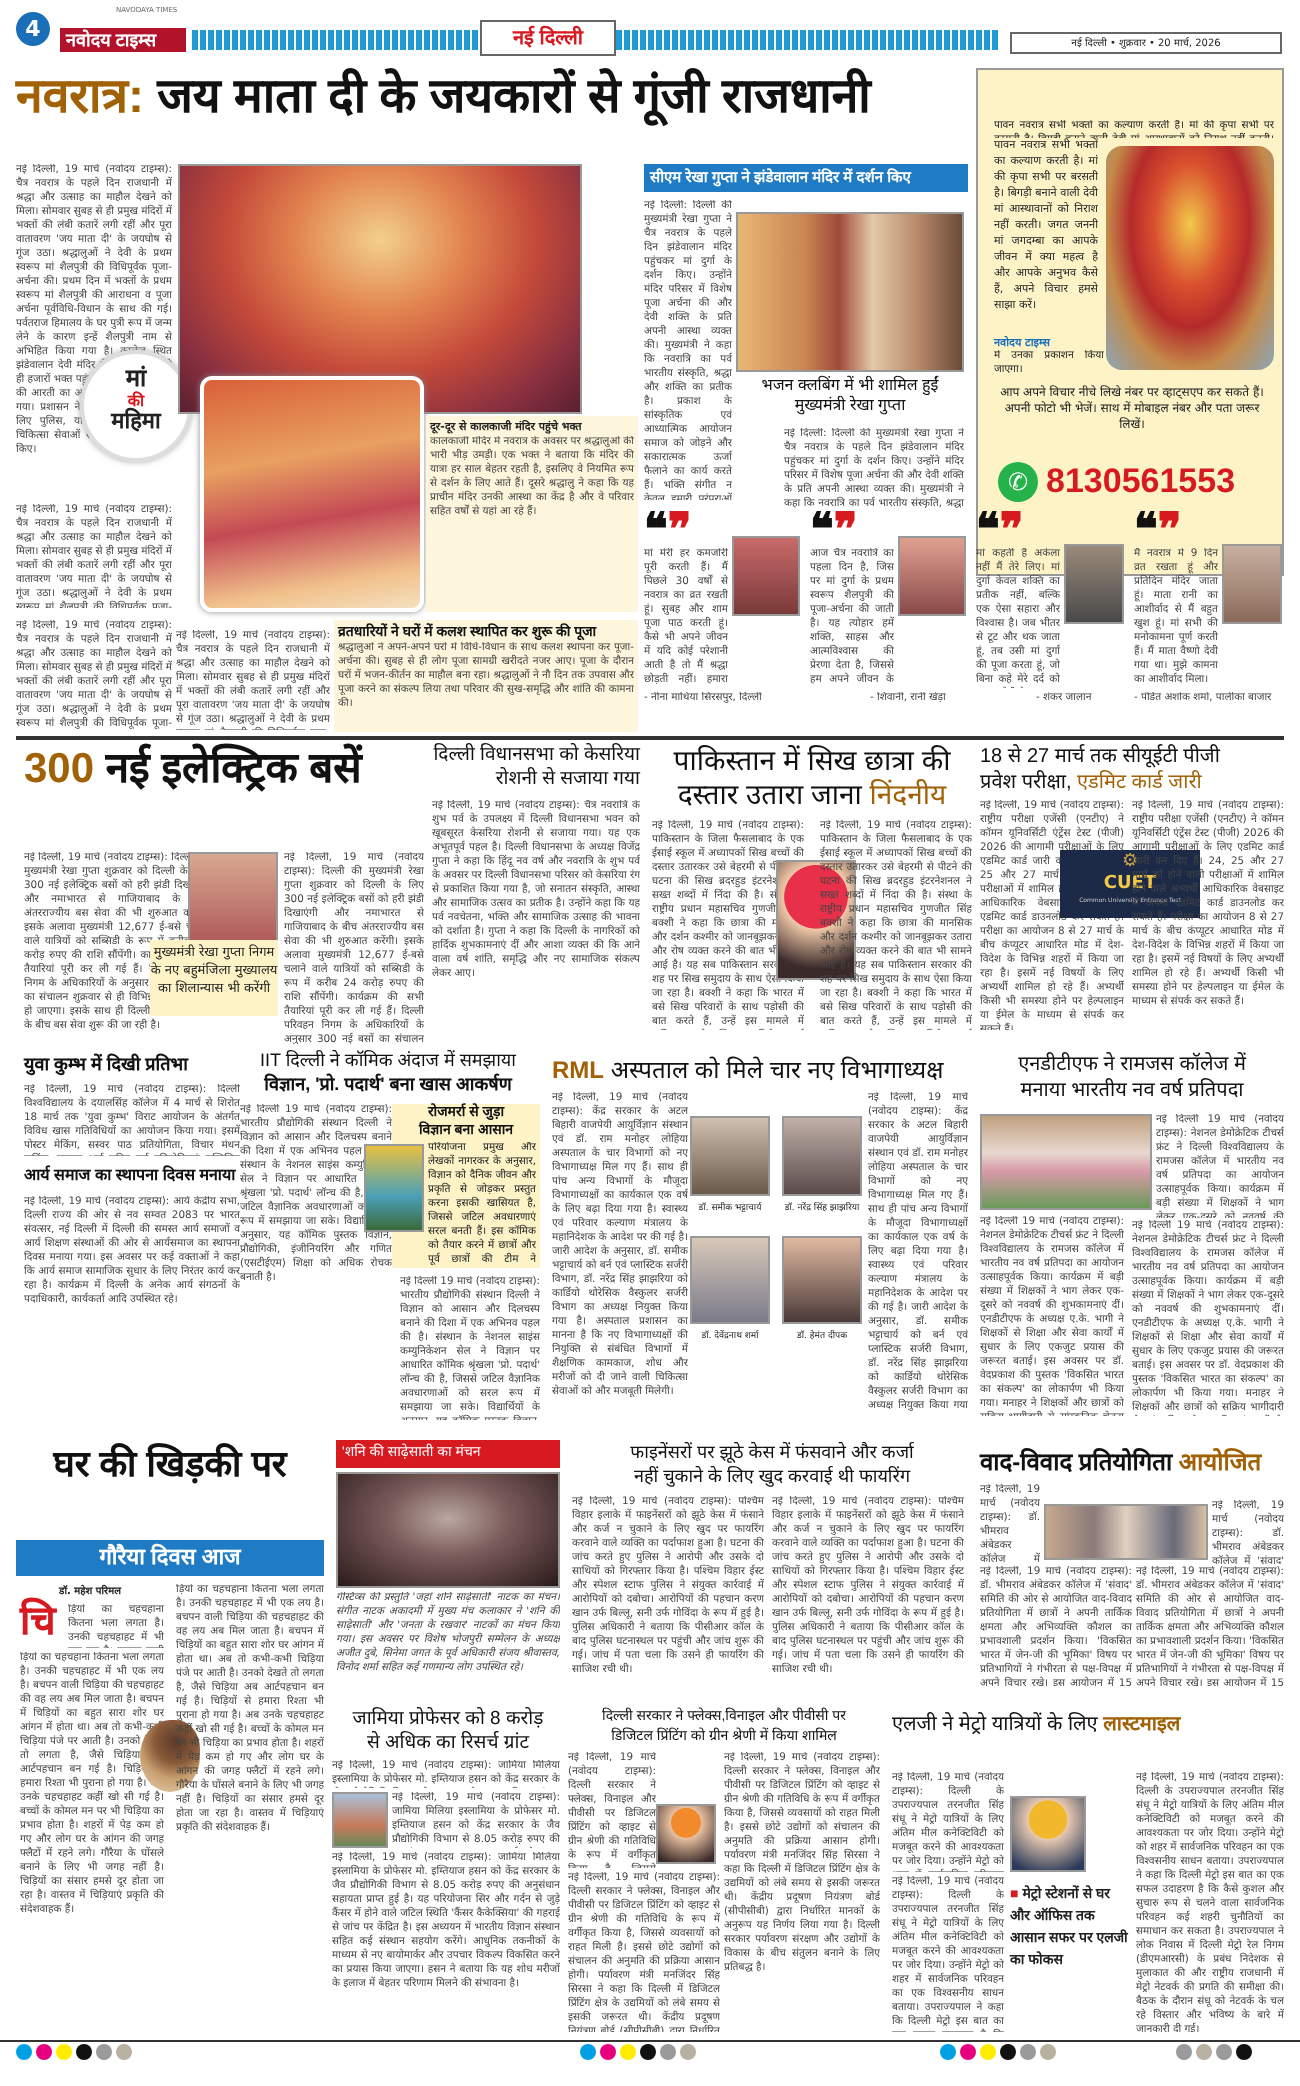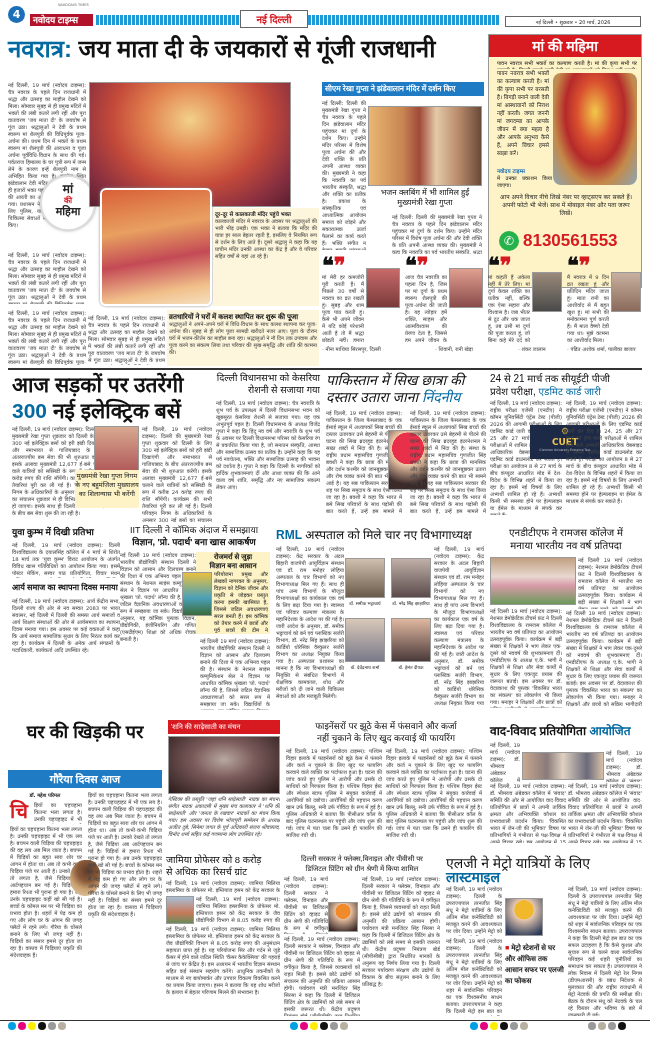--- a/index.html
+++ b/index.html
@@ -1,20 +1,20 @@
 <!DOCTYPE html>
 <html><head>
 <meta charset="utf-8">
 <style>
 *{box-sizing:border-box;margin:0;padding:0}
 body{width:650px;height:1043px;background:#fff;font-family:"DejaVu Sans",sans-serif;color:#222;position:relative;overflow:hidden}
 .abs{position:absolute}
 .txt{font-size:5.2px;line-height:7px;color:#444;text-align:justify;overflow:hidden}
 .hd{font-family:"Liberation Sans",sans-serif;font-weight:bold;color:#111;line-height:1.05}
-.blue{color:#0369a1}
+.blue{color:#a16207}
 .red{color:#d71920}
 .photo{border:1px solid #999}
 .rule{background:#333}
 .qicon{font-family:"DejaVu Serif",serif;font-weight:bold;font-size:22px;line-height:14px;color:#111}
 .qicon span{color:#d71920}
 </style>
 </head>
 <body>
 
 <div class="abs" style="left:0;top:0;width:650px;height:30px;">
@@ -54,21 +54,20 @@
 <div class="abs txt" style="left:8px;top:310px;width:78px;height:55px;">नई दिल्ली, 19 मार्च (नवोदय टाइम्स): चैत्र नवरात्र के पहले दिन राजधानी में श्रद्धा और उत्साह का माहौल देखने को मिला। सोमवार सुबह से ही प्रमुख मंदिरों में भक्तों की लंबी कतारें लगी रहीं और पूरा वातावरण 'जय माता दी' के जयघोष से गूंज उठा। श्रद्धालुओं ने देवी के प्रथम स्वरूप मां शैलपुत्री की विधिपूर्वक पूजा-अर्चना की। प्रथम दिन में भक्तों के प्रथम स्वरूप मां शैलपुत्री की आराधना व पूजा अर्चना पूर्वविधि-विधान के साथ की गई। पर्वतराज हिमालय के घर पुत्री रूप में जन्म लेने के कारण इन्हें शैलपुत्री नाम से अभिहित किया गया है। कालेज स्थित झंडेवालान देवी मंदिर में तड़के पट खुलते ही हजारों भक्त पहुंच गए। सुबह और शाम की आरती का आयोजन उत्साह से किया गया। प्रशासन ने सुरक्षा और सुविधा के लिए पुलिस, यातायात, स्वयंसेवी और चिकित्सा सेवाओं सहित व्यापक इंतजाम किए।</div>
 <div class="abs txt" style="left:88px;top:315px;width:77px;height:50px;">नई दिल्ली, 19 मार्च (नवोदय टाइम्स): चैत्र नवरात्र के पहले दिन राजधानी में श्रद्धा और उत्साह का माहौल देखने को मिला। सोमवार सुबह से ही प्रमुख मंदिरों में भक्तों की लंबी कतारें लगी रहीं और पूरा वातावरण 'जय माता दी' के जयघोष से गूंज उठा। श्रद्धालुओं ने देवी के प्रथम स्वरूप मां शैलपुत्री की विधिपूर्वक पूजा-अर्चना की। प्रथम दिन में भक्तों के प्रथम स्वरूप मां शैलपुत्री की आराधना व पूजा अर्चना पूर्वविधि-विधान के साथ की गई। पर्वतराज हिमालय के घर पुत्री रूप में जन्म लेने के कारण इन्हें शैलपुत्री नाम से अभिहित किया गया है। कालेज स्थित झंडेवालान देवी मंदिर में तड़के पट खुलते ही हजारों भक्त पहुंच गए। सुबह और शाम की आरती का आयोजन उत्साह से किया गया। प्रशासन ने सुरक्षा और सुविधा के लिए पुलिस, यातायात, स्वयंसेवी और चिकित्सा सेवाओं सहित व्यापक इंतजाम किए।</div>
 
 <div class="abs" style="left:322px;top:82px;width:162px;height:14px;background:#1e7bc4;color:#fff;font-size:7.5px;font-weight:bold;line-height:14px;padding-left:3px;white-space:nowrap;overflow:hidden;font-family:'Liberation Sans',sans-serif;">सीएम रेखा गुप्ता ने झंडेवालान मंदिर में दर्शन किए</div>
 <div class="abs txt" style="left:322px;top:100px;width:44px;height:150px;">नई दिल्ली: दिल्ली की मुख्यमंत्री रेखा गुप्ता ने चैत्र नवरात्र के पहले दिन झंडेवालान मंदिर पहुंचकर मां दुर्गा के दर्शन किए। उन्होंने मंदिर परिसर में विशेष पूजा अर्चना की और देवी शक्ति के प्रति अपनी आस्था व्यक्त की। मुख्यमंत्री ने कहा कि नवरात्रि का पर्व भारतीय संस्कृति, श्रद्धा और शक्ति का प्रतीक है। प्रकाश के सांस्कृतिक एवं आध्यात्मिक आयोजन समाज को जोड़ने और सकारात्मक ऊर्जा फैलाने का कार्य करते हैं। भक्ति संगीत न केवल हमारी परंपराओं को जीवित रखता है, बल्कि समाज में एकता, शांति और सद्भाव को भी मजबूत करता है।</div>
 <div class="abs photo" style="left:368px;top:106px;width:114px;height:80px;background:linear-gradient(90deg,#e9b774 0%,#c98552 30%,#a04a3a 45%,#e4c9a8 60%,#b88a6a 80%,#6a4a3a 100%);"></div>
 <div class="abs hd" style="left:368px;top:188px;width:114px;font-size:8px;line-height:10px;text-align:center;font-weight:normal;">भजन क्लबिंग में भी शामिल हुईं मुख्यमंत्री रेखा गुप्ता</div>
 <div class="abs txt" style="left:392px;top:214px;width:90px;height:40px;">नई दिल्ली: दिल्ली की मुख्यमंत्री रेखा गुप्ता ने चैत्र नवरात्र के पहले दिन झंडेवालान मंदिर पहुंचकर मां दुर्गा के दर्शन किए। उन्होंने मंदिर परिसर में विशेष पूजा अर्चना की और देवी शक्ति के प्रति अपनी आस्था व्यक्त की। मुख्यमंत्री ने कहा कि नवरात्रि का पर्व भारतीय संस्कृति, श्रद्धा और शक्ति का प्रतीक है। प्रकाश के सांस्कृतिक एवं आध्यात्मिक आयोजन समाज को जोड़ने और सकारात्मक ऊर्जा फैलाने का कार्य करते हैं। भक्ति संगीत न केवल हमारी परंपराओं को जीवित रखता है, बल्कि समाज में एकता, शांति और सद्भाव को भी मजबूत करता है।</div>
 
 <div class="abs" style="left:488px;top:34px;width:154px;height:254px;background:#fdf3c7;border:1px solid #999;">
-  <div style="background:#d71920;color:#fff;font-size:14px;font-weight:bold;text-align:center;height:22px;line-height:22px;font-family:'Liberation Sans',sans-serif;">मां की महिमा</div>
   <div class="abs txt" style="left:8px;top:25px;width:140px;height:9px;color:#222;">पावन नवरात्र सभी भक्तों का कल्याण करती है। मां की कृपा सभी पर बरसती है। बिगड़ी बनाने वाली देवी मां आस्थावानों को निराश नहीं करती। जगत जननी मां जगदम्बा का आपके जीवन में क्या महत्व है और आपके अनुभव कैसे हैं, अपने विचार हमसे साझा करें।</div>
   <div class="abs txt" style="left:8px;top:34px;width:52px;height:98px;color:#222;font-size:5.5px;line-height:8px;">पावन नवरात्र सभी भक्तों का कल्याण करती है। मां की कृपा सभी पर बरसती है। बिगड़ी बनाने वाली देवी मां आस्थावानों को निराश नहीं करती। जगत जननी मां जगदम्बा का आपके जीवन में क्या महत्व है और आपके अनुभव कैसे हैं, अपने विचार हमसे साझा करें।</div>
   <div class="abs" style="left:8px;top:132px;font-size:5.5px;color:#1a6fb8;font-weight:bold;">नवोदय टाइम्स</div>
   <div class="abs txt" style="left:8px;top:140px;width:55px;height:15px;color:#222;">में उनका प्रकाशन किया जाएगा।</div>
   <div class="abs" style="left:64px;top:38px;width:84px;height:112px;border-radius:8px;background:radial-gradient(ellipse at 50% 35%,#f2c84a 0,#d9502f 30%,#b52a2a 50%,#c48a4a 70%,#8aa6b8 100%);"></div>
   <div class="abs" style="left:6px;top:158px;width:142px;font-size:6px;line-height:8px;text-align:center;color:#222;">आप अपने विचार नीचे लिखे नंबर पर व्हाट्सएप कर सकते हैं। अपनी फोटो भी भेजें। साथ में मोबाइल नंबर और पता जरूर लिखें।</div>
   <div class="abs" style="left:10px;top:196px;width:20px;height:20px;border-radius:50%;background:#25b24a;color:#fff;font-size:12px;text-align:center;line-height:20px;">✆</div>
   <div class="abs" style="left:34px;top:196px;font-size:17px;font-weight:bold;color:#d71920;font-family:'Liberation Sans',sans-serif;line-height:20px;">8130561553</div>
 </div>
 
@@ -93,41 +92,40 @@
 <div class="abs" style="left:567px;top:258px;width:76px;height:98px;">
   <div class="qicon">❝<span>❞</span></div>
   <div class="abs photo" style="left:44px;top:14px;width:30px;height:40px;background:linear-gradient(#c8b0a0,#8a6a5a);"></div>
   <div class="abs txt" style="left:0;top:16px;width:42px;height:70px;">मैं नवरात्र में 9 दिन व्रत रखता हूं और प्रतिदिन मंदिर जाता हूं। माता रानी का आशीर्वाद से मैं बहुत खुश हूं। मां सभी की मनोकामना पूर्ण करती हैं। मैं माता वैष्णो देवी गया था। मुझे कामना का आशीर्वाद मिला।</div>
   <div class="abs txt" style="left:0;top:88px;width:76px;height:8px;">- पंडित अशोक शर्मा, पालीका बाजार</div>
 </div>
 
 <div class="abs rule" style="left:8px;top:368px;width:634px;height:2px;"></div>
 
 <div class="abs hd" style="left:12px;top:372px;width:200px;font-size:21px;line-height:26px;">
-  <div>आज सड़कों पर उतरेंगी</div>
   <div><span class="blue">300</span> <span>नई इलेक्ट्रिक बसें</span></div>
 </div>
 <div class="abs txt" style="left:12px;top:426px;width:92px;height:96px;">नई दिल्ली, 19 मार्च (नवोदय टाइम्स): दिल्ली की मुख्यमंत्री रेखा गुप्ता शुक्रवार को दिल्ली के लिए 300 नई इलेक्ट्रिक बसों को हरी झंडी दिखाएंगी और नमाभारत से गाजियाबाद के बीच अंतरराज्यीय बस सेवा की भी शुरुआत करेंगी। इसके अलावा मुख्यमंत्री 12,677 ई-बसे चलाने वाले यात्रियों को सब्सिडी के रूप में करीब 24 करोड़ रुपए की राशि सौंपेंगी। कार्यक्रम की सभी तैयारियां पूरी कर ली गई हैं। दिल्ली परिवहन निगम के अधिकारियों के अनुसार 300 नई बसों का संचालन शुक्रवार से ही विभिन्न रूटों पर शुरू हो जाएगा। इसके साथ ही दिल्ली से गाजियाबाद के बीच बस सेवा शुरू की जा रही है।</div>
 <div class="abs photo" style="left:94px;top:426px;width:45px;height:46px;background:linear-gradient(#d8a890,#b05a5a);"></div>
 <div class="abs" style="left:75px;top:470px;width:64px;height:38px;background:#fdf3c7;font-size:6.5px;line-height:9px;text-align:center;padding-top:2px;">मुख्यमंत्री रेखा गुप्ता निगम के नए बहुमंजिला मुख्यालय का शिलान्यास भी करेंगी</div>
 <div class="abs txt" style="left:142px;top:426px;width:70px;height:96px;">नई दिल्ली, 19 मार्च (नवोदय टाइम्स): दिल्ली की मुख्यमंत्री रेखा गुप्ता शुक्रवार को दिल्ली के लिए 300 नई इलेक्ट्रिक बसों को हरी झंडी दिखाएंगी और नमाभारत से गाजियाबाद के बीच अंतरराज्यीय बस सेवा की भी शुरुआत करेंगी। इसके अलावा मुख्यमंत्री 12,677 ई-बसे चलाने वाले यात्रियों को सब्सिडी के रूप में करीब 24 करोड़ रुपए की राशि सौंपेंगी। कार्यक्रम की सभी तैयारियां पूरी कर ली गई हैं। दिल्ली परिवहन निगम के अधिकारियों के अनुसार 300 नई बसों का संचालन शुक्रवार से ही विभिन्न रूटों पर शुरू हो जाएगा। इसके साथ ही दिल्ली से गाजियाबाद के बीच बस सेवा शुरू की जा रही है।</div>
 
 <div class="abs hd" style="left:216px;top:372px;width:104px;font-size:9.5px;line-height:12px;text-align:right;font-weight:normal;">दिल्ली विधानसभा को केसरिया रोशनी से सजाया गया</div>
 <div class="abs txt" style="left:216px;top:400px;width:104px;height:114px;">नई दिल्ली, 19 मार्च (नवोदय टाइम्स): चैत्र नवरात्रि के शुभ पर्व के उपलक्ष्य में दिल्ली विधानसभा भवन को खूबसूरत केसरिया रोशनी से सजाया गया। यह एक अभूतपूर्व पहल है। दिल्ली विधानसभा के अध्यक्ष विजेंद्र गुप्ता ने कहा कि हिंदू नव वर्ष और नवरात्रि के शुभ पर्व के अवसर पर दिल्ली विधानसभा परिसर को केसरिया रंग से प्रकाशित किया गया है, जो सनातन संस्कृति, आस्था और सामाजिक उत्सव का प्रतीक है। उन्होंने कहा कि यह पर्व नवचेतना, भक्ति और सामाजिक उत्साह की भावना को दर्शाता है। गुप्ता ने कहा कि दिल्ली के नागरिकों को हार्दिक शुभकामनाएं दीं और आशा व्यक्त की कि आने वाला वर्ष शांति, समृद्धि और नए सामाजिक संकल्प लेकर आए।</div>
 
-<div class="abs hd" style="left:326px;top:372px;width:160px;font-size:14px;line-height:17px;text-align:left;font-weight:normal;font-style:italic;">
+<div class="abs hd" style="left:326px;top:372px;width:160px;font-size:14px;line-height:17px;text-align:center;font-weight:normal;">
   <span>पाकिस्तान में सिख छात्रा की दस्तार उतारा जाना</span>
   <span class="blue">निंदनीय</span>
 </div>
 <div class="abs txt" style="left:326px;top:410px;width:76px;height:105px;">नई दिल्ली, 19 मार्च (नवोदय टाइम्स): पाकिस्तान के जिला फैसलाबाद के एक ईसाई स्कूल में अध्यापकों सिख बच्चों की दस्तार उतारकर उसे बेहरमी से पीटने की घटना की सिख ब्रदरहुड इंटरनेशनल ने सख्त शब्दों में निंदा की है। संस्था के राष्ट्रीय प्रधान महासचिव गुणजीत सिंह बक्शी ने कहा कि छात्रा की मानसिक और दर्शन कश्मीर को जानबूझकर उतारा और रोष व्यक्त करने की बात भी सामने आई है। यह सब पाकिस्तान सरकार की शह पर सिख समुदाय के साथ ऐसा किया जा रहा है। बक्शी ने कहा कि भारत में बसे सिख परिवारों के साथ पड़ोसी की बात करते हैं, उन्हें इस मामले में पाकिस्तान के खिलाफ विरोध दर्ज करवाना चाहिए।</div>
 <div class="abs photo" style="left:388px;top:430px;width:40px;height:60px;background:radial-gradient(circle at 50% 30%,#e8304a 0,#e8304a 35%,#f0c8a8 36%,#3a2a2a 80%);"></div>
 <div class="abs txt" style="left:410px;top:410px;width:76px;height:105px;">नई दिल्ली, 19 मार्च (नवोदय टाइम्स): पाकिस्तान के जिला फैसलाबाद के एक ईसाई स्कूल में अध्यापकों सिख बच्चों की दस्तार उतारकर उसे बेहरमी से पीटने की घटना की सिख ब्रदरहुड इंटरनेशनल ने सख्त शब्दों में निंदा की है। संस्था के राष्ट्रीय प्रधान महासचिव गुणजीत सिंह बक्शी ने कहा कि छात्रा की मानसिक और दर्शन कश्मीर को जानबूझकर उतारा और रोष व्यक्त करने की बात भी सामने आई है। यह सब पाकिस्तान सरकार की शह पर सिख समुदाय के साथ ऐसा किया जा रहा है। बक्शी ने कहा कि भारत में बसे सिख परिवारों के साथ पड़ोसी की बात करते हैं, उन्हें इस मामले में पाकिस्तान के खिलाफ विरोध दर्ज करवाना चाहिए।</div>
 
 <div class="abs hd" style="left:490px;top:372px;width:154px;font-size:10px;line-height:13px;font-weight:normal;">
-  <div>24 से 21 मार्च तक सीयूईटी पीजी</div>
+  <div>18 से 27 मार्च तक सीयूईटी पीजी</div>
   <div><span>प्रवेश परीक्षा,</span> <span class="blue">एडमिट कार्ड जारी</span></div>
 </div>
 <div class="abs txt" style="left:490px;top:400px;width:72px;height:115px;">नई दिल्ली, 19 मार्च (नवोदय टाइम्स): राष्ट्रीय परीक्षा एजेंसी (एनटीए) ने कॉमन यूनिवर्सिटी एंट्रेंस टेस्ट (पीजी) 2026 की आगामी परीक्षाओं के लिए एडमिट कार्ड जारी कर दिए हैं। 24, 25 और 27 मार्च को होने वाली परीक्षाओं में शामिल होने वाले अभ्यर्थी आधिकारिक वेबसाइट से अपना एडमिट कार्ड डाउनलोड कर सकते हैं। परीक्षा का आयोजन 8 से 27 मार्च के बीच कंप्यूटर आधारित मोड में देश-विदेश के विभिन्न शहरों में किया जा रहा है। इसमें नई विषयों के लिए अभ्यर्थी शामिल हो रहे हैं। अभ्यर्थी किसी भी समस्या होने पर हेल्पलाइन या ईमेल के माध्यम से संपर्क कर सकते हैं।</div>
 <div class="abs" style="left:530px;top:425px;width:70px;height:34px;background:#1c2a48;text-align:center;">
   <div style="color:#c9a24a;font-size:9px;line-height:12px;">⚙</div>
   <div style="color:#f2c84a;font-size:9px;font-weight:bold;line-height:10px;">CUET</div>
   <div style="color:#ccc;font-size:3px;line-height:6px;">Common University Entrance Test</div>
 </div>
 <div class="abs txt" style="left:566px;top:400px;width:76px;height:115px;">नई दिल्ली, 19 मार्च (नवोदय टाइम्स): राष्ट्रीय परीक्षा एजेंसी (एनटीए) ने कॉमन यूनिवर्सिटी एंट्रेंस टेस्ट (पीजी) 2026 की आगामी परीक्षाओं के लिए एडमिट कार्ड जारी कर दिए हैं। 24, 25 और 27 मार्च को होने वाली परीक्षाओं में शामिल होने वाले अभ्यर्थी आधिकारिक वेबसाइट से अपना एडमिट कार्ड डाउनलोड कर सकते हैं। परीक्षा का आयोजन 8 से 27 मार्च के बीच कंप्यूटर आधारित मोड में देश-विदेश के विभिन्न शहरों में किया जा रहा है। इसमें नई विषयों के लिए अभ्यर्थी शामिल हो रहे हैं। अभ्यर्थी किसी भी समस्या होने पर हेल्पलाइन या ईमेल के माध्यम से संपर्क कर सकते हैं।</div>
 
@@ -198,39 +196,39 @@
 <div class="abs hd" style="left:490px;top:724px;width:154px;font-size:12px;line-height:14px;white-space:nowrap;">
   <span>वाद-विवाद प्रतियोगिता</span>
   <span class="blue">आयोजित</span>
 </div>
 <div class="abs txt" style="left:490px;top:742px;width:30px;height:40px;">नई दिल्ली, 19 मार्च (नवोदय टाइम्स): डॉ. भीमराव अंबेडकर कॉलेज में 'संवाद' समिति की ओर से आयोजित वाद-विवाद प्रतियोगिता में छात्रों ने अपनी तार्किक क्षमता और अभिव्यक्ति कौशल का प्रभावशाली प्रदर्शन किया। 'विकसित भारत में जेन-जी की भूमिका' विषय पर प्रतिभागियों ने गंभीरता से पक्ष-विपक्ष में अपने विचार रखे। इस आयोजन में 15 शिक्षण संस्थानों के 26 प्रतिभागियों ने हिस्सा लिया, जहां विचारों का सशक्त आदान-प्रदान देखने को मिला। हिंदू कॉलेज के छात्रों ने उत्कृष्ट प्रस्तुति के साथ पहला स्थान हासिल किया, जबकि लेडी श्रीराम कॉलेज दूसरे स्थान पर रहा। कार्यक्रम का समापन महत्वपूर्ण संदेश के साथ हुआ।</div>
 <div class="abs photo" style="left:522px;top:752px;width:82px;height:28px;background:linear-gradient(90deg,#c8a890,#8a7a7a 30%,#e0d0c0 50%,#6a6a7a 80%,#d8c0a8);"></div>
 <div class="abs txt" style="left:606px;top:750px;width:36px;height:32px;">नई दिल्ली, 19 मार्च (नवोदय टाइम्स): डॉ. भीमराव अंबेडकर कॉलेज में 'संवाद' समिति की ओर से आयोजित वाद-विवाद प्रतियोगिता में छात्रों ने अपनी तार्किक क्षमता और अभिव्यक्ति कौशल का प्रभावशाली प्रदर्शन किया। 'विकसित भारत में जेन-जी की भूमिका' विषय पर प्रतिभागियों ने गंभीरता से पक्ष-विपक्ष में अपने विचार रखे। इस आयोजन में 15 शिक्षण संस्थानों के 26 प्रतिभागियों ने हिस्सा लिया, जहां विचारों का सशक्त आदान-प्रदान देखने को मिला। हिंदू कॉलेज के छात्रों ने उत्कृष्ट प्रस्तुति के साथ पहला स्थान हासिल किया, जबकि लेडी श्रीराम कॉलेज दूसरे स्थान पर रहा। कार्यक्रम का समापन महत्वपूर्ण संदेश के साथ हुआ।</div>
 <div class="abs txt" style="left:490px;top:783px;width:76px;height:60px;">नई दिल्ली, 19 मार्च (नवोदय टाइम्स): डॉ. भीमराव अंबेडकर कॉलेज में 'संवाद' समिति की ओर से आयोजित वाद-विवाद प्रतियोगिता में छात्रों ने अपनी तार्किक क्षमता और अभिव्यक्ति कौशल का प्रभावशाली प्रदर्शन किया। 'विकसित भारत में जेन-जी की भूमिका' विषय पर प्रतिभागियों ने गंभीरता से पक्ष-विपक्ष में अपने विचार रखे। इस आयोजन में 15 शिक्षण संस्थानों के 26 प्रतिभागियों ने हिस्सा लिया, जहां विचारों का सशक्त आदान-प्रदान देखने को मिला। हिंदू कॉलेज के छात्रों ने उत्कृष्ट प्रस्तुति के साथ पहला स्थान हासिल किया, जबकि लेडी श्रीराम कॉलेज दूसरे स्थान पर रहा। कार्यक्रम का समापन महत्वपूर्ण संदेश के साथ हुआ।</div>
 <div class="abs txt" style="left:568px;top:783px;width:74px;height:60px;">नई दिल्ली, 19 मार्च (नवोदय टाइम्स): डॉ. भीमराव अंबेडकर कॉलेज में 'संवाद' समिति की ओर से आयोजित वाद-विवाद प्रतियोगिता में छात्रों ने अपनी तार्किक क्षमता और अभिव्यक्ति कौशल का प्रभावशाली प्रदर्शन किया। 'विकसित भारत में जेन-जी की भूमिका' विषय पर प्रतिभागियों ने गंभीरता से पक्ष-विपक्ष में अपने विचार रखे। इस आयोजन में 15 शिक्षण संस्थानों के 26 प्रतिभागियों ने हिस्सा लिया, जहां विचारों का सशक्त आदान-प्रदान देखने को मिला। हिंदू कॉलेज के छात्रों ने उत्कृष्ट प्रस्तुति के साथ पहला स्थान हासिल किया, जबकि लेडी श्रीराम कॉलेज दूसरे स्थान पर रहा। कार्यक्रम का समापन महत्वपूर्ण संदेश के साथ हुआ।</div>
 
-<div class="abs hd" style="left:166px;top:854px;width:116px;font-size:9.5px;line-height:12px;font-weight:normal;">
+<div class="abs hd" style="left:166px;top:854px;width:116px;font-size:9.5px;line-height:12px;text-align:center;font-weight:normal;">
   <div>जामिया प्रोफेसर को 8 करोड़</div>
   <div>से अधिक का रिसर्च ग्रांट</div>
 </div>
 <div class="abs txt" style="left:166px;top:880px;width:114px;height:14px;">नई दिल्ली, 19 मार्च (नवोदय टाइम्स): जामिया मिलिया इस्लामिया के प्रोफेसर मो. इम्तियाज हसन को केंद्र सरकार के जैव प्रौद्योगिकी विभाग से 8.05 करोड़ रुपए की अनुसंधान सहायता प्राप्त हुई है। यह परियोजना सिर और गर्दन से जुड़े कैंसर में होने वाले जटिल स्थिति 'कैंसर कैकेक्सिया' की गहराई से जांच पर केंद्रित है। इस अध्ययन में भारतीय विज्ञान संस्थान सहित कई संस्थान सहयोग करेंगे। आधुनिक तकनीकों के माध्यम से नए बायोमार्कर और उपचार विकल्प विकसित करने का प्रयास किया जाएगा। हसन ने बताया कि यह शोध मरीजों के इलाज में बेहतर परिणाम मिलने की संभावना है।</div>
 <div class="abs photo" style="left:166px;top:896px;width:28px;height:28px;background:linear-gradient(#a8c0d8,#c87a5a 60%,#6a8a5a);"></div>
 <div class="abs txt" style="left:196px;top:896px;width:84px;height:28px;">नई दिल्ली, 19 मार्च (नवोदय टाइम्स): जामिया मिलिया इस्लामिया के प्रोफेसर मो. इम्तियाज हसन को केंद्र सरकार के जैव प्रौद्योगिकी विभाग से 8.05 करोड़ रुपए की अनुसंधान सहायता प्राप्त हुई है। यह परियोजना सिर और गर्दन से जुड़े कैंसर में होने वाले जटिल स्थिति 'कैंसर कैकेक्सिया' की गहराई से जांच पर केंद्रित है। इस अध्ययन में भारतीय विज्ञान संस्थान सहित कई संस्थान सहयोग करेंगे। आधुनिक तकनीकों के माध्यम से नए बायोमार्कर और उपचार विकल्प विकसित करने का प्रयास किया जाएगा। हसन ने बताया कि यह शोध मरीजों के इलाज में बेहतर परिणाम मिलने की संभावना है।</div>
 <div class="abs txt" style="left:166px;top:926px;width:114px;height:88px;">नई दिल्ली, 19 मार्च (नवोदय टाइम्स): जामिया मिलिया इस्लामिया के प्रोफेसर मो. इम्तियाज हसन को केंद्र सरकार के जैव प्रौद्योगिकी विभाग से 8.05 करोड़ रुपए की अनुसंधान सहायता प्राप्त हुई है। यह परियोजना सिर और गर्दन से जुड़े कैंसर में होने वाले जटिल स्थिति 'कैंसर कैकेक्सिया' की गहराई से जांच पर केंद्रित है। इस अध्ययन में भारतीय विज्ञान संस्थान सहित कई संस्थान सहयोग करेंगे। आधुनिक तकनीकों के माध्यम से नए बायोमार्कर और उपचार विकल्प विकसित करने का प्रयास किया जाएगा। हसन ने बताया कि यह शोध मरीजों के इलाज में बेहतर परिणाम मिलने की संभावना है।</div>
 
 <div class="abs hd" style="left:284px;top:854px;width:156px;font-size:7px;line-height:10px;text-align:center;font-weight:normal;">
   <div>दिल्ली सरकार ने फ्लेक्स,विनाइल और पीवीसी पर</div>
   <div>डिजिटल प्रिंटिंग को ग्रीन श्रेणी में किया शामिल</div>
 </div>
 <div class="abs txt" style="left:284px;top:876px;width:44px;height:58px;">नई दिल्ली, 19 मार्च (नवोदय टाइम्स): दिल्ली सरकार ने फ्लेक्स, विनाइल और पीवीसी पर डिजिटल प्रिंटिंग को व्हाइट से ग्रीन श्रेणी की गतिविधि के रूप में वर्गीकृत किया है, जिससे व्यवसायों को राहत मिली है। इससे छोटे उद्योगों को संचालन की अनुमति की प्रक्रिया आसान होगी। पर्यावरण मंत्री मनजिंदर सिंह सिरसा ने कहा कि दिल्ली में डिजिटल प्रिंटिंग क्षेत्र के उद्यमियों को लंबे समय से इसकी जरूरत थी। केंद्रीय प्रदूषण नियंत्रण बोर्ड (सीपीसीबी) द्वारा निर्धारित मानकों के अनुरूप यह निर्णय लिया गया है। दिल्ली सरकार पर्यावरण संरक्षण और उद्योगों के विकास के बीच संतुलन बनाने के लिए प्रतिबद्ध है।</div>
 <div class="abs photo" style="left:328px;top:902px;width:30px;height:30px;background:radial-gradient(circle at 50% 30%,#f08a2a 0,#f08a2a 30%,#e8c0a0 32%,#3a2a2a 90%);"></div>
 <div class="abs txt" style="left:284px;top:936px;width:76px;height:80px;">नई दिल्ली, 19 मार्च (नवोदय टाइम्स): दिल्ली सरकार ने फ्लेक्स, विनाइल और पीवीसी पर डिजिटल प्रिंटिंग को व्हाइट से ग्रीन श्रेणी की गतिविधि के रूप में वर्गीकृत किया है, जिससे व्यवसायों को राहत मिली है। इससे छोटे उद्योगों को संचालन की अनुमति की प्रक्रिया आसान होगी। पर्यावरण मंत्री मनजिंदर सिंह सिरसा ने कहा कि दिल्ली में डिजिटल प्रिंटिंग क्षेत्र के उद्यमियों को लंबे समय से इसकी जरूरत थी। केंद्रीय प्रदूषण नियंत्रण बोर्ड (सीपीसीबी) द्वारा निर्धारित मानकों के अनुरूप यह निर्णय लिया गया है। दिल्ली सरकार पर्यावरण संरक्षण और उद्योगों के विकास के बीच संतुलन बनाने के लिए प्रतिबद्ध है।</div>
 <div class="abs txt" style="left:362px;top:876px;width:78px;height:140px;">नई दिल्ली, 19 मार्च (नवोदय टाइम्स): दिल्ली सरकार ने फ्लेक्स, विनाइल और पीवीसी पर डिजिटल प्रिंटिंग को व्हाइट से ग्रीन श्रेणी की गतिविधि के रूप में वर्गीकृत किया है, जिससे व्यवसायों को राहत मिली है। इससे छोटे उद्योगों को संचालन की अनुमति की प्रक्रिया आसान होगी। पर्यावरण मंत्री मनजिंदर सिंह सिरसा ने कहा कि दिल्ली में डिजिटल प्रिंटिंग क्षेत्र के उद्यमियों को लंबे समय से इसकी जरूरत थी। केंद्रीय प्रदूषण नियंत्रण बोर्ड (सीपीसीबी) द्वारा निर्धारित मानकों के अनुरूप यह निर्णय लिया गया है। दिल्ली सरकार पर्यावरण संरक्षण और उद्योगों के विकास के बीच संतुलन बनाने के लिए प्रतिबद्ध है।</div>
 
-<div class="abs hd" style="left:446px;top:856px;width:196px;font-size:14px;line-height:14px;font-weight:normal;">
+<div class="abs hd" style="left:446px;top:856px;width:196px;font-size:10px;line-height:14px;font-weight:normal;">
   <div><span>एलजी ने मेट्रो यात्रियों के लिए</span> <span class="blue" style="font-weight:bold;">लास्टमाइल</span></div>
 </div>
 <div class="abs txt" style="left:446px;top:886px;width:56px;height:50px;">नई दिल्ली, 19 मार्च (नवोदय टाइम्स): दिल्ली के उपराज्यपाल तरनजीत सिंह संधू ने मेट्रो यात्रियों के लिए अंतिम मील कनेक्टिविटी को मजबूत करने की आवश्यकता पर जोर दिया। उन्होंने मेट्रो को शहर में सार्वजनिक परिवहन का एक विश्वसनीय साधन बताया। उपराज्यपाल ने कहा कि दिल्ली मेट्रो इस बात का एक सफल उदाहरण है कि कैसे कुशल और सुचारु रूप से चलने वाला सार्वजनिक परिवहन कई शहरी चुनौतियों का समाधान कर सकता है। उपराज्यपाल ने लोक निवास में दिल्ली मेट्रो रेल निगम (डीएमआरसी) के प्रबंध निदेशक से मुलाकात की और राष्ट्रीय राजधानी में मेट्रो नेटवर्क की प्रगति की समीक्षा की। बैठक के दौरान संधू को नेटवर्क के चल रहे विस्तार और भविष्य के बारे में जानकारी दी गई।</div>
 <div class="abs photo" style="left:505px;top:898px;width:38px;height:38px;background:radial-gradient(circle at 50% 30%,#f0b82a 0,#f0b82a 30%,#e8c8b0 32%,#2a3a5a 90%);"></div>
 <div class="abs txt" style="left:446px;top:938px;width:56px;height:78px;">नई दिल्ली, 19 मार्च (नवोदय टाइम्स): दिल्ली के उपराज्यपाल तरनजीत सिंह संधू ने मेट्रो यात्रियों के लिए अंतिम मील कनेक्टिविटी को मजबूत करने की आवश्यकता पर जोर दिया। उन्होंने मेट्रो को शहर में सार्वजनिक परिवहन का एक विश्वसनीय साधन बताया। उपराज्यपाल ने कहा कि दिल्ली मेट्रो इस बात का एक सफल उदाहरण है कि कैसे कुशल और सुचारु रूप से चलने वाला सार्वजनिक परिवहन कई शहरी चुनौतियों का समाधान कर सकता है। उपराज्यपाल ने लोक निवास में दिल्ली मेट्रो रेल निगम (डीएमआरसी) के प्रबंध निदेशक से मुलाकात की और राष्ट्रीय राजधानी में मेट्रो नेटवर्क की प्रगति की समीक्षा की। बैठक के दौरान संधू को नेटवर्क के चल रहे विस्तार और भविष्य के बारे में जानकारी दी गई।</div>
 <div class="abs" style="left:505px;top:942px;width:60px;height:54px;font-size:7px;line-height:11px;font-weight:bold;font-family:'Liberation Sans',sans-serif;">
   <span class="red">■</span>
   <span>मेट्रो स्टेशनों से घर और ऑफिस तक आसान सफर पर एलजी का फोकस</span>
 </div>
 <div class="abs txt" style="left:568px;top:886px;width:74px;height:130px;">नई दिल्ली, 19 मार्च (नवोदय टाइम्स): दिल्ली के उपराज्यपाल तरनजीत सिंह संधू ने मेट्रो यात्रियों के लिए अंतिम मील कनेक्टिविटी को मजबूत करने की आवश्यकता पर जोर दिया। उन्होंने मेट्रो को शहर में सार्वजनिक परिवहन का एक विश्वसनीय साधन बताया। उपराज्यपाल ने कहा कि दिल्ली मेट्रो इस बात का एक सफल उदाहरण है कि कैसे कुशल और सुचारु रूप से चलने वाला सार्वजनिक परिवहन कई शहरी चुनौतियों का समाधान कर सकता है। उपराज्यपाल ने लोक निवास में दिल्ली मेट्रो रेल निगम (डीएमआरसी) के प्रबंध निदेशक से मुलाकात की और राष्ट्रीय राजधानी में मेट्रो नेटवर्क की प्रगति की समीक्षा की। बैठक के दौरान संधू को नेटवर्क के चल रहे विस्तार और भविष्य के बारे में जानकारी दी गई।</div>

